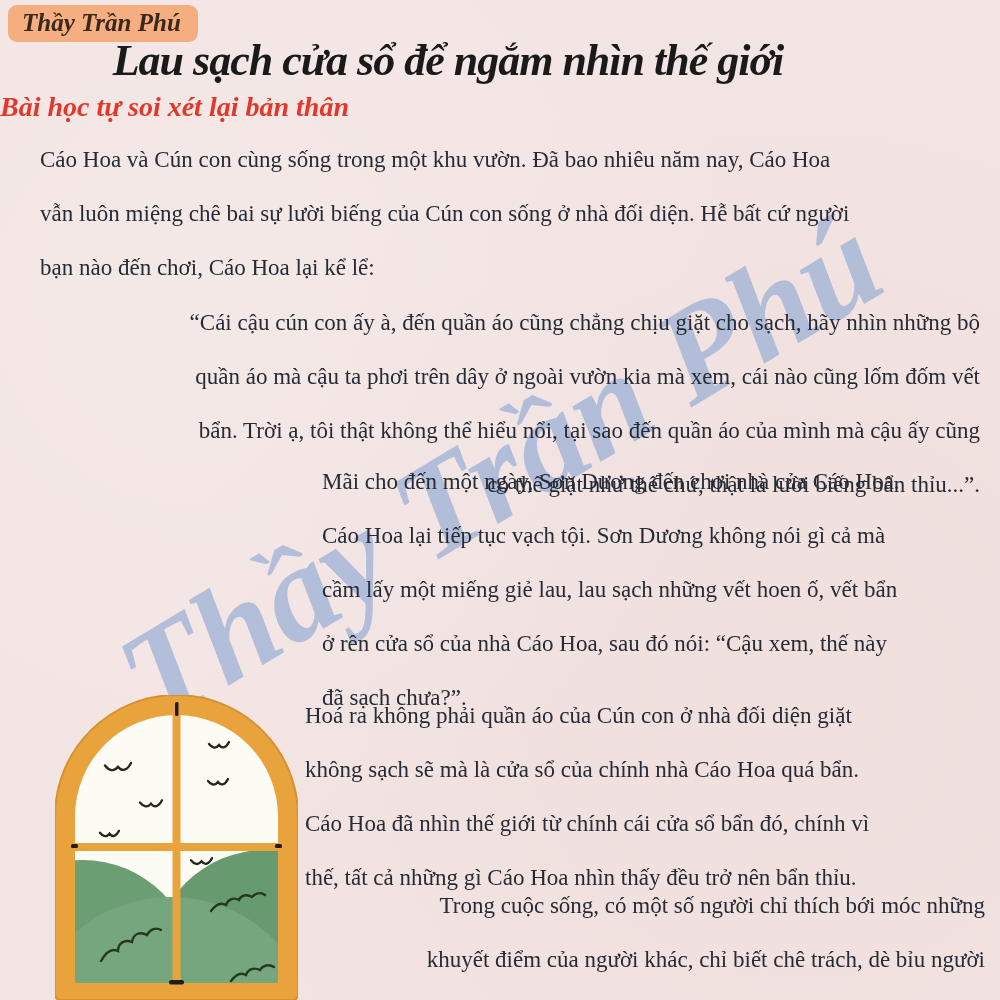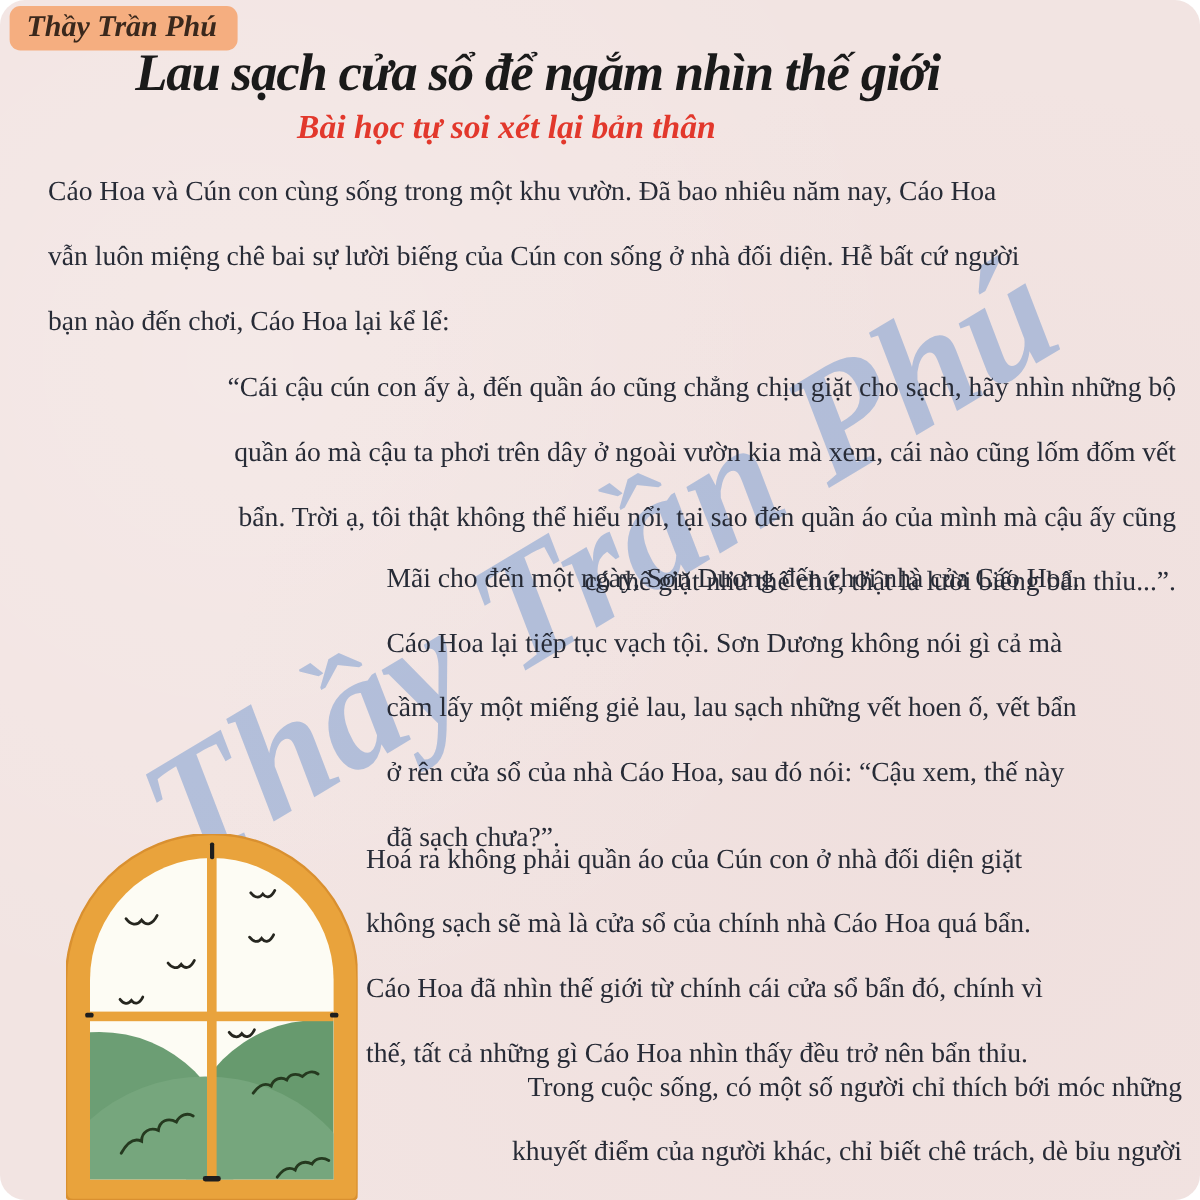--- a/index.html
+++ b/index.html
@@ -6,21 +6,20 @@
   body{overflow:hidden;}
   .page{
     position:relative;
     width:1000px;height:1000px;
     background:var(--bg);
     background-image:
       radial-gradient(circle at 20% 30%, rgba(255,255,255,0.18), transparent 55%),
       radial-gradient(circle at 80% 70%, rgba(220,190,190,0.12), transparent 60%);
     overflow:hidden;
     font-family:"Liberation Serif","DejaVu Serif",serif;
-    border-radius:21px;
   }
   .badge{
     position:absolute;left:8px;top:5px;
     background:var(--badge-bg);
     color:var(--badge-text);
     font-weight:bold;font-style:italic;
     font-size:25px;line-height:35px;
     padding:0 17px 2px 14px;
     border-radius:9px;
     z-index:4;
@@ -29,21 +28,21 @@
     position:absolute;left:0;top:34px;width:896px;
     margin:0;text-align:center;
     color:var(--title-color);
     font-size:44px;line-height:54px;
     font-weight:bold;font-style:italic;
     letter-spacing:-1px;
     z-index:3;
   }
   .subtitle{
     position:absolute;left:0;top:89px;width:844px;
-    margin:0;text-align:center;
+    margin:0;text-align:left;
     color:var(--subtitle-color);
     font-size:28px;line-height:36px;
     font-weight:bold;font-style:italic;
     z-index:3;
   }
   .para{
     position:absolute;margin:0;
     color:var(--text);
     font-size:23px;line-height:54px;
     white-space:pre-line;

